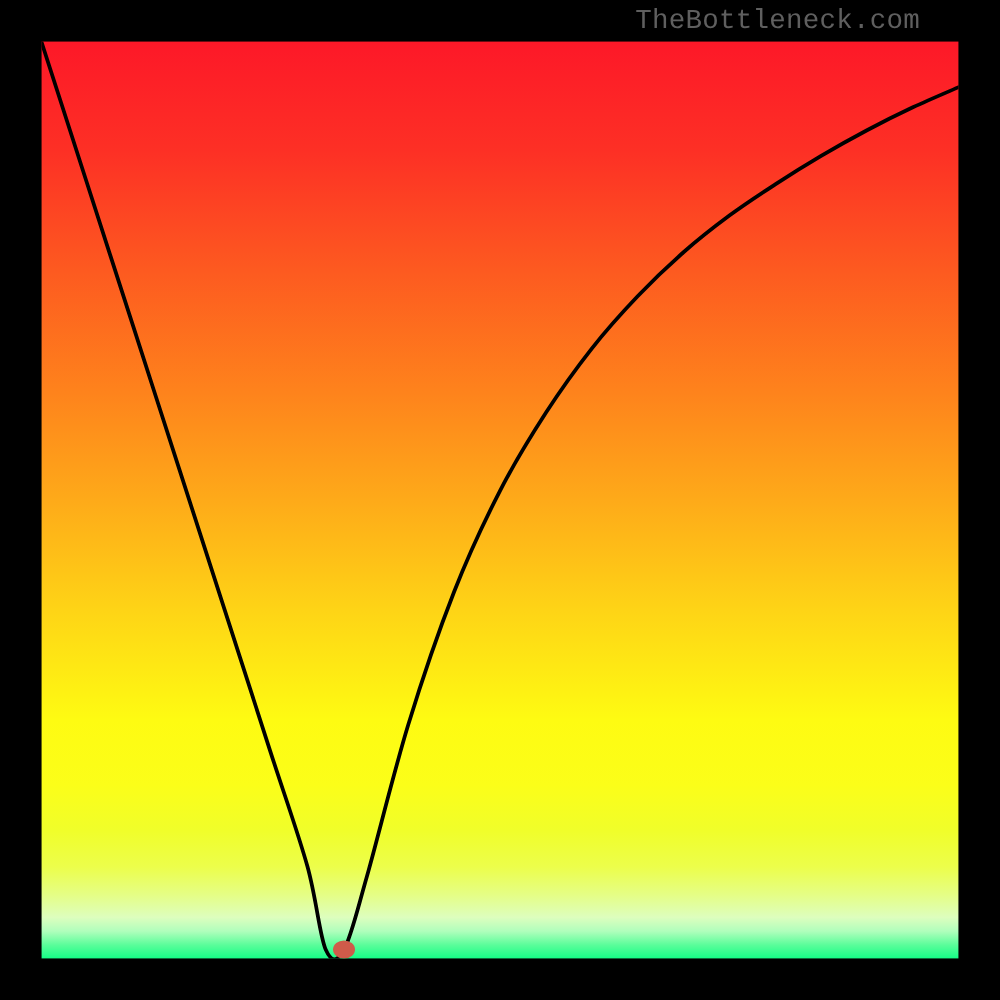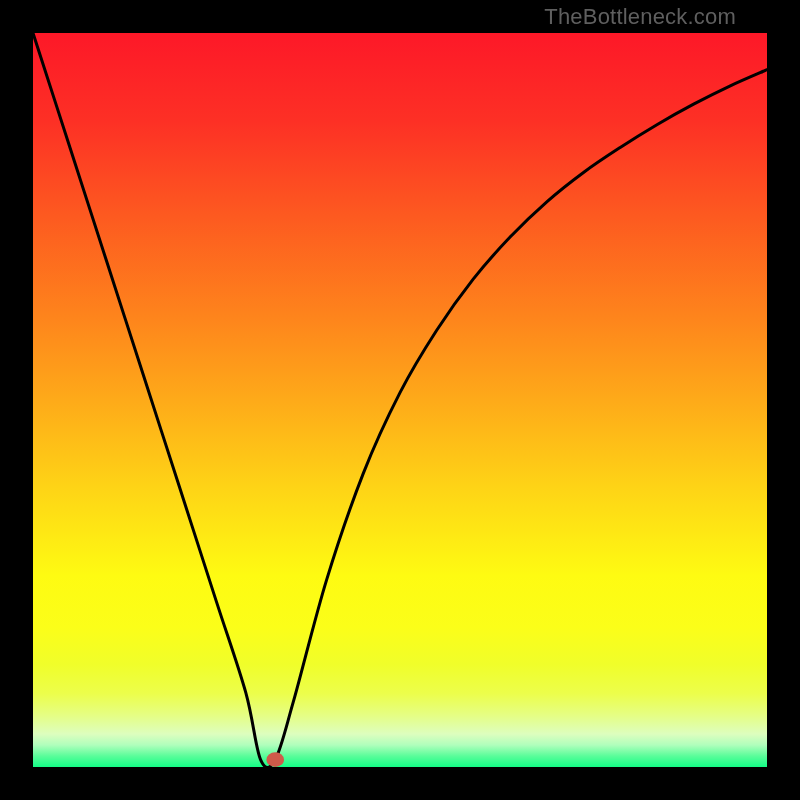--- a/index.html
+++ b/index.html
@@ -11,20 +11,21 @@
     overflow: hidden;
     font-family: Arial, Helvetica, sans-serif;
   }
   .frame {
     position: absolute;
     left: 0;
     top: 0;
     width: 748px;
     height: 800px;
     background: #000;
+    font-family: Liberation Mono, monospace;
   }
   .plot {
     position: absolute;
     left: 33px;
     top: 33px;
     width: 734px;
     height: 734px;
     overflow: hidden;
   }
   .plot svg {

